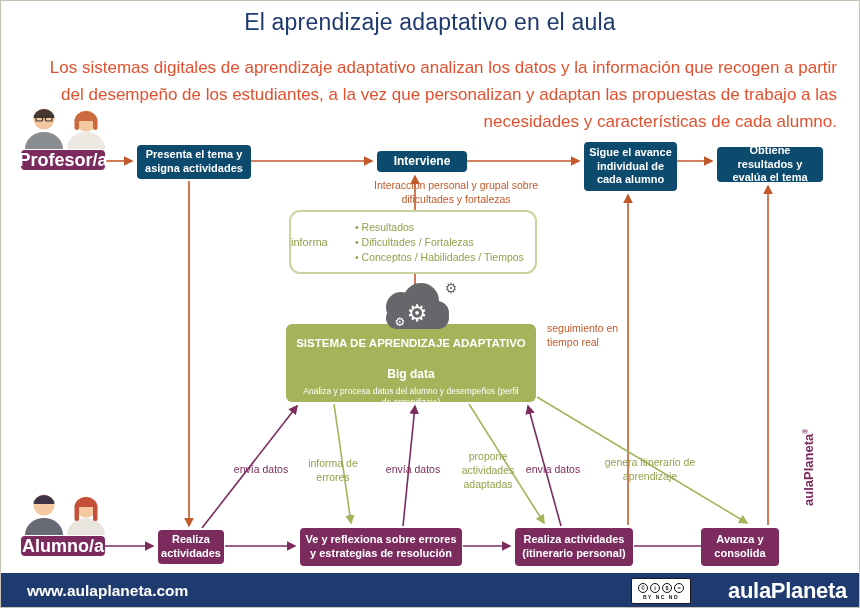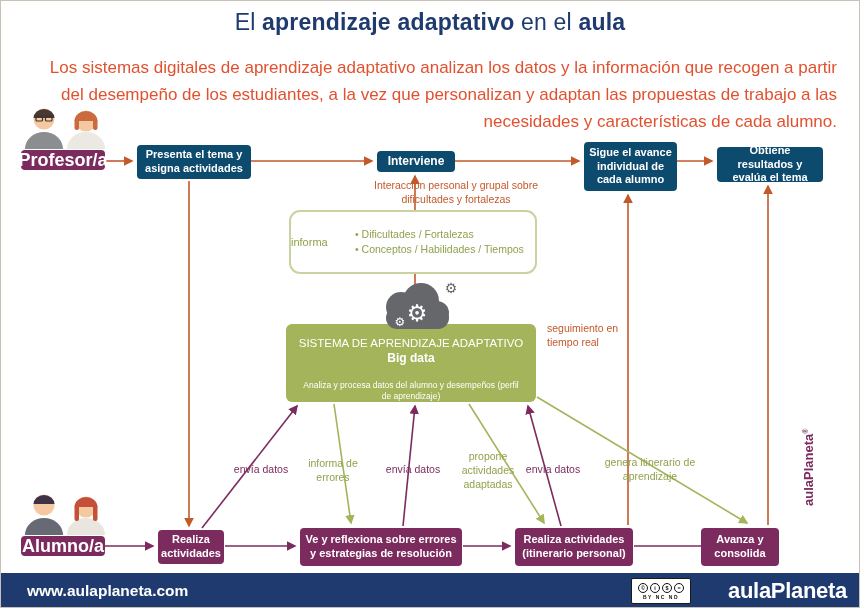--- a/index.html
+++ b/index.html
@@ -1,20 +1,20 @@
 <!DOCTYPE html>
 <html><head>
 <meta charset="utf-8">
 <style>
   *{margin:0;padding:0;box-sizing:border-box}
   body{font-family:"Liberation Sans","DejaVu Sans",sans-serif;background:#fff}
   .stage{position:relative;width:860px;height:608px;background:#fff;border:1px solid #c9c2b4;overflow:hidden}
 
   .title{position:absolute;top:8px;left:0;width:100%;text-align:center;font-size:23px;color:#1F3A6E;font-weight:normal;letter-spacing:.2px}
-  .title b{font-weight:bold}
+  .title b{font-weight:normal}
   .intro{position:absolute;top:53px;left:24px;width:812px;text-align:right;font-size:17px;font-weight:normal;line-height:1.6;color:#E2512F;z-index:2}
 
   .connectors{position:absolute;left:0;top:0;z-index:1}
 
   .box{position:absolute;display:flex;align-items:center;justify-content:center;text-align:center;
        color:#fff;font-weight:bold;font-size:11px;line-height:1.25;border-radius:4px;
        padding:2px 5px;z-index:2}
   .orange{background:#0c4a6e}
   .purple{background:#7C2B5E}
   .actor{font-size:18px}
@@ -27,23 +27,23 @@
   .informa-box{position:absolute;left:288px;top:209px;width:248px;height:64px;background:#fff;
        border:2px solid #C9D3A0;border-radius:11px;display:flex;align-items:center;z-index:2}
   .informa-label{width:64px;color:#8FA24C;font-size:11px}
   .informa-items{flex:1;color:#8FA24C;font-size:10.5px;line-height:15px}
 
   .cloud{position:absolute;left:366px;top:276px;z-index:3}
   .cloud text{font-family:"DejaVu Sans",sans-serif}
 
   .system-box{position:absolute;left:285px;top:323px;width:250px;height:78px;background:#A3B45A;
        border-radius:6px;color:#fff;text-align:center;padding-top:13px;z-index:2}
-  .sys-title{font-size:11.5px;font-weight:normal}
-  .sys-sub{font-size:12px;font-weight:bold;margin-top:2px}
-  .sys-desc{font-size:8.5px;line-height:1.35;margin:15px auto 0;width:88%}
+  .sys-title{font-size:11.5px;font-weight:bold}
+  .sys-sub{font-size:12px;font-weight:bold;margin-top:18px}
+  .sys-desc{font-size:8.5px;line-height:1.35;margin:5px auto 0;width:88%}
 
   .avatars{position:absolute;z-index:2}
 
   .vbrand{position:absolute;left:800px;top:505px;transform:rotate(-90deg);transform-origin:left top;
        font-weight:bold;font-size:13px;color:#7C2B5E;white-space:nowrap;z-index:2}
   .vbrand sup{font-size:7px}
 
   .footer{position:absolute;left:0;top:572px;width:860px;height:36px;background:#1F3A6E;z-index:4}
   .footer-url{position:absolute;left:26px;top:0;line-height:36px;color:#fff;font-weight:bold;font-size:15.5px}
   .cc-badge{position:absolute;left:630px;top:5px;width:60px;height:26px;background:#fff;border:1px solid #1a1a1a;
@@ -105,28 +105,29 @@
     <rect x="26.5" y="13" width="6.5" height="5" rx="1" fill="none" stroke="#3E3029" stroke-width="1.2"></rect>
     <path d="M48 46 a19 17 0 0 1 38 0 z" fill="#ECE9E2"></path>
     <circle cx="67" cy="18" r="10.5" fill="#F4C9A1"></circle>
     <path d="M55.5 18 a11.5 10 0 0 1 23 0 z" fill="#CB6A3F"></path>
     <rect x="55.5" y="16" width="4.5" height="11" rx="2" fill="#CB6A3F"></rect>
     <rect x="74" y="16" width="4.5" height="11" rx="2" fill="#CB6A3F"></rect>
   </svg>
 
   <div class="box purple actor" style="left:20px;top:149px;width:84px;height:20px">Profesor/a</div>
   <div class="box orange" style="left:136px;top:144px;width:114px;height:34px">Presenta el tema y asigna actividades</div>
-  <div class="box orange" style="left:376px;top:150px;width:78px;height:21px;font-size:12px">Interviene</div>
+  <div class="box orange" style="left:376px;top:150px;width:90px;height:21px;font-size:12px">Interviene</div>
   <div class="note o ctr" style="left:352px;top:177px;width:206px">Interacción personal y grupal sobre dificultades y fortalezas</div>
   <div class="box orange" style="left:583px;top:141px;width:93px;height:49px">Sigue el avance individual de cada alumno</div>
   <div class="box orange" style="left:716px;top:146px;width:106px;height:35px">Obtiene resultados y evalúa el tema</div>
 
   <div class="informa-box">
     <div class="informa-label">informa</div>
     <div class="informa-items">
+      <div>• Resultados</div>
       <div>• Dificultades / Fortalezas</div>
       <div>• Conceptos / Habilidades / Tiempos</div>
     </div>
   </div>
 
   <svg class="cloud" width="96" height="60" viewBox="0 0 96 60">
     <text x="84" y="16" font-size="14" fill="#65676A" text-anchor="middle">⚙</text>
     <g fill="#65676A">
       <circle cx="34" cy="30" r="15"></circle>
       <circle cx="54" cy="24" r="18"></circle>

